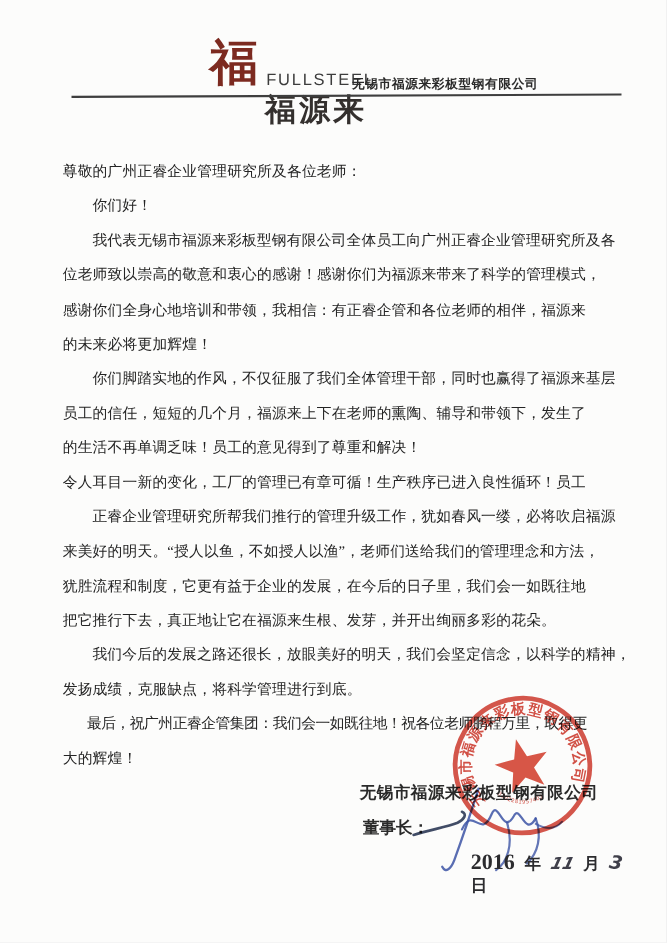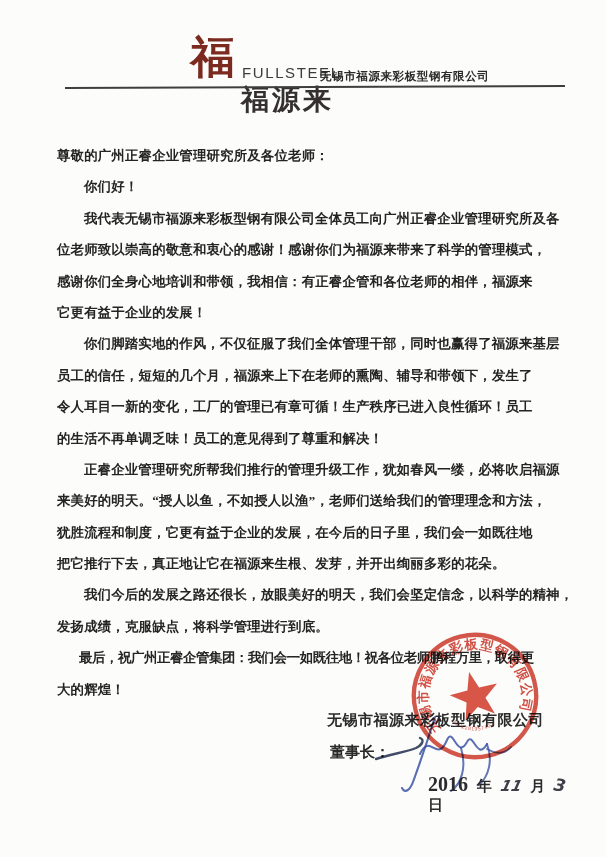--- a/index.html
+++ b/index.html
@@ -35,21 +35,21 @@
     background:#3e3e3e;transform:rotate(-0.25deg);
   }
   .title{
     position:absolute;left:0;top:97px;width:606px;margin:0;
     text-align:center;font-size:27px;font-weight:600;color:#1f1f1f;
     letter-spacing:23px;padding-left:23px;box-sizing:border-box;
   }
   
   .body{
     position:absolute;left:57px;top:140px;width:505px;
-    font-size:13.4px;font-weight:700;color:#242424;
+    font-size:13.4px;font-weight:400;color:#242424;
   }
   .line{height:31.4px;line-height:31.4px;white-space:nowrap;letter-spacing:0.2px;}
   .line.indent{padding-left:27px;}
   .line.tight{letter-spacing:-0.4px;padding-left:22px;}
   
   .signoff-company{
     position:absolute;left:327px;top:711px;
     font-size:15px;font-weight:700;color:#2a2a2a;letter-spacing:0.5px;
   }
   .signoff-role{
@@ -90,25 +90,25 @@
   <div class="company-name">无锡市福源来彩板型钢有限公司</div>
   <div class="rule"></div>
 
 
   <main class="body">
     <div class="line">尊敬的广州正睿企业管理研究所及各位老师：</div>
     <div class="line indent">你们好！</div>
     <div class="line indent">我代表无锡市福源来彩板型钢有限公司全体员工向广州正睿企业管理研究所及各</div>
     <div class="line">位老师致以崇高的敬意和衷心的感谢！感谢你们为福源来带来了科学的管理模式，</div>
     <div class="line">感谢你们全身心地培训和带领，我相信：有正睿企管和各位老师的相伴，福源来</div>
-    <div class="line">它更有益于企业的发展！</div>
+    <div class="line">的未来必将更加辉煌！</div>
     <div class="line indent">你们脚踏实地的作风，不仅征服了我们全体管理干部，同时也赢得了福源来基层</div>
     <div class="line">员工的信任，短短的几个月，福源来上下在老师的熏陶、辅导和带领下，发生了</div>
+    <div class="line">的生活不再单调乏味！员工的意见得到了尊重和解决！</div>
     <div class="line">令人耳目一新的变化，工厂的管理已有章可循！生产秩序已进入良性循环！员工</div>
-    <div class="line">的生活不再单调乏味！员工的意见得到了尊重和解决！</div>
     <div class="line indent">正睿企业管理研究所帮我们推行的管理升级工作，犹如春风一缕，必将吹启福源</div>
     <div class="line">来美好的明天。“授人以鱼，不如授人以渔”，老师们送给我们的管理理念和方法，</div>
     <div class="line">犹胜流程和制度，它更有益于企业的发展，在今后的日子里，我们会一如既往地</div>
     <div class="line">把它推行下去，真正地让它在福源来生根、发芽，并开出绚丽多彩的花朵。</div>
     <div class="line indent">我们今后的发展之路还很长，放眼美好的明天，我们会坚定信念，以科学的精神，</div>
     <div class="line">发扬成绩，克服缺点，将科学管理进行到底。</div>
     <div class="line tight indent">最后，祝广州正睿企管集团：我们会一如既往地！祝各位老师鹏程万里，取得更</div>
     <div class="line">大的辉煌！</div>
   </main>
 

